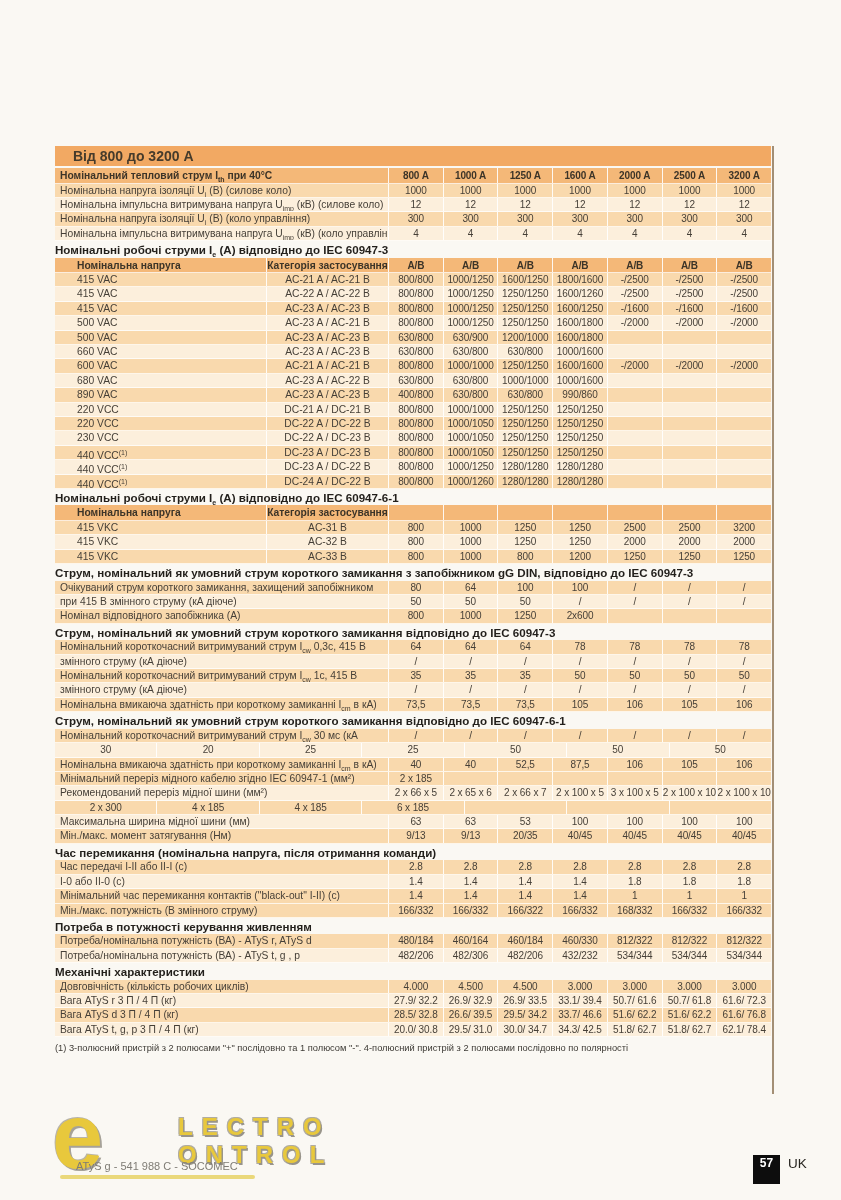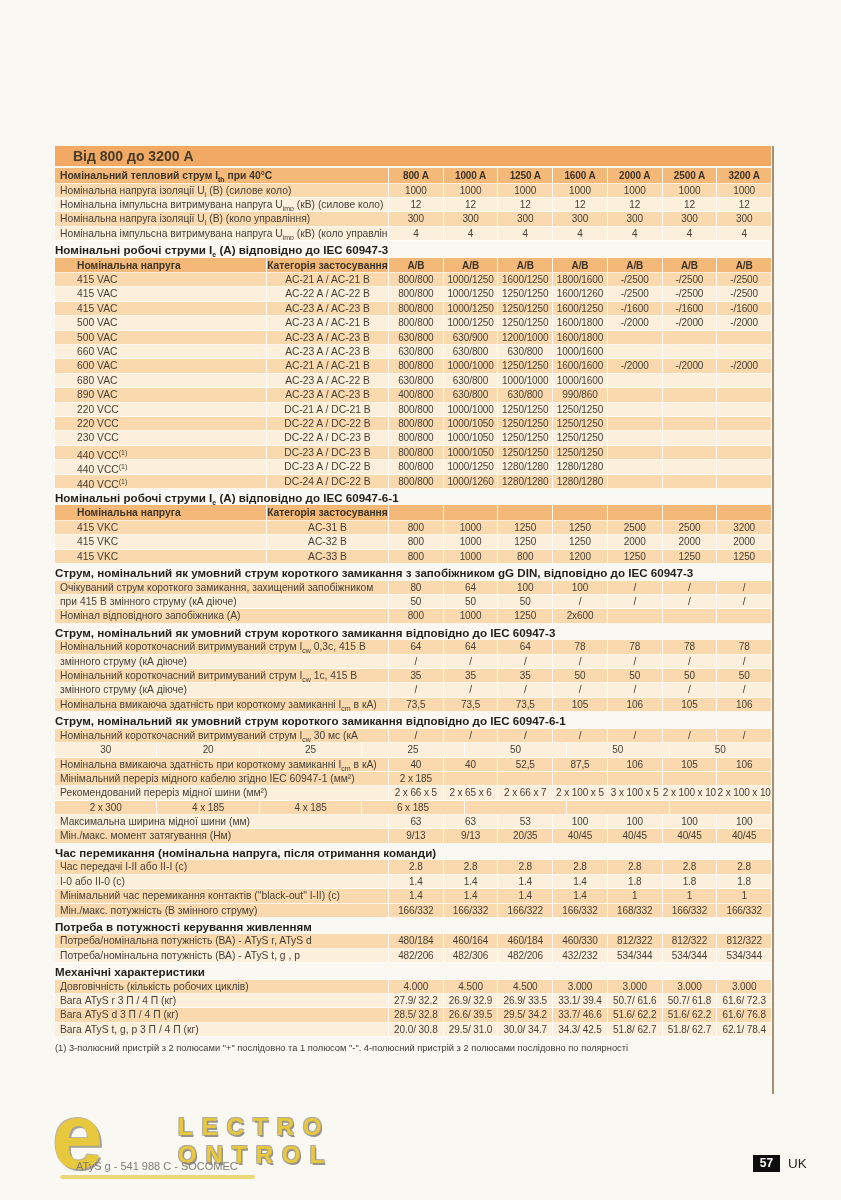--- a/index.html
+++ b/index.html
@@ -46,21 +46,21 @@
     position:absolute;left:150px;font-size:24px;font-weight:bold;color:#e8c83c;
     letter-spacing:9px;
     text-shadow:1.5px 1.5px 0 #98948a,-1px -1px 0 #b0aca2,1px -1px 0 #b0aca2,-1px 1px 0 #b0aca2;
     margin-left:28px;
   }
   .logo-line1{top:1113px}
   .logo-line2{top:1141px}
   .docref{position:absolute;left:76px;top:1160px;font-size:11px;color:#7f7c75}
   .docref-underline{position:absolute;left:60px;top:1175px;width:195px;height:4px;background:#ead87a;border-radius:2px}
   .page-num{
-    position:absolute;left:753px;top:1155px;width:27px;height:17px;background:#0d0d0d;
+    position:absolute;left:753px;top:1155px;width:27px;height:29px;background:#0d0d0d;
     color:#fff;font-size:12px;font-weight:bold;text-align:center;line-height:17px;
   }
   .lang{position:absolute;left:788px;top:1156px;font-size:13.5px;font-weight:normal;color:#26241f}
 </style>
 </head>
 <body>
 
 <div class="page">
 
   <div class="sheet">

